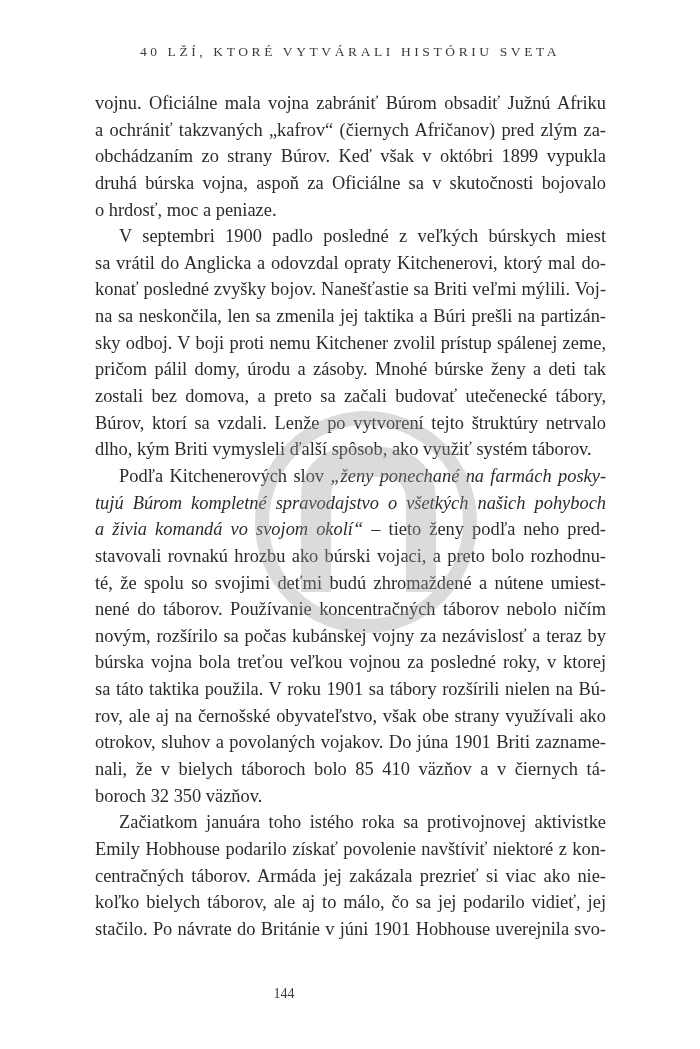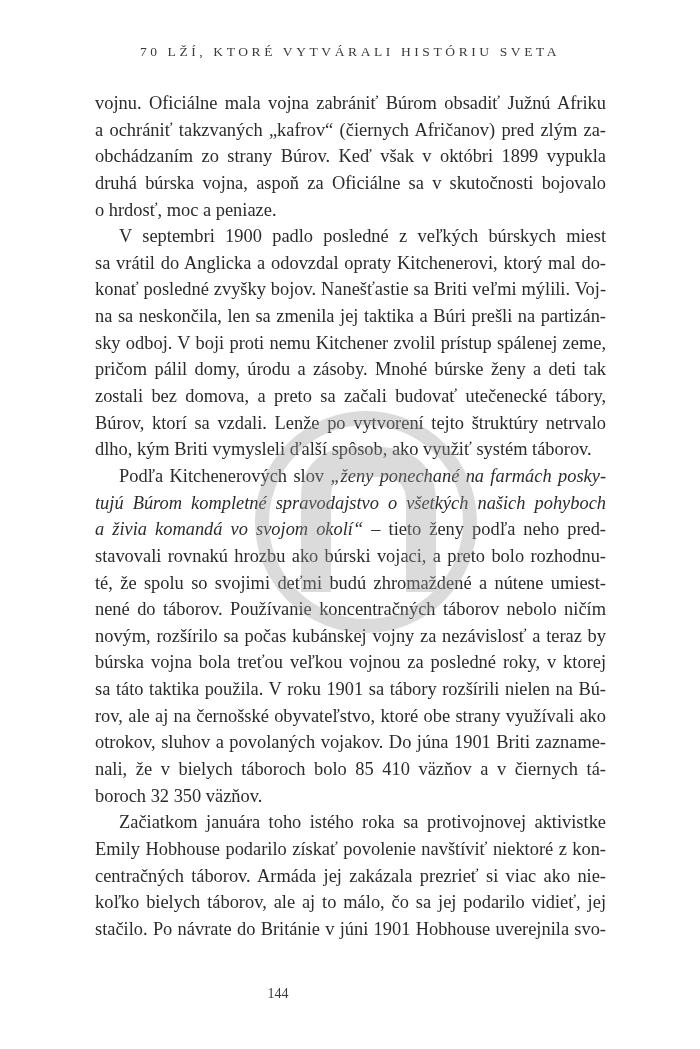--- a/index.html
+++ b/index.html
@@ -18,32 +18,32 @@
       font-size: 18.4px; line-height: 26.65px;
     }
     .line {
       display: block; height: 26.65px; white-space: nowrap;
       text-align: justify; text-align-last: justify;
     }
     .line.last { text-align-last: left; }
     .line.indent { padding-left: 24px; }
     .line em { font-style: italic; }
     .page-number {
-      position: absolute; top: 986px; left: 0; width: 556px;
+      position: absolute; top: 986px; left: 6px; width: 556px;
       text-align: center; font-size: 14px; color: #3a3a3a;
     }
     .watermark {
       position: absolute; left: 246px; top: 402px; width: 240px; height: 240px;
       opacity: 0.35; pointer-events: none;
     }
   </style>
 </head>
 <body>
 
-<div class="running-head">70 LŽÍ, KTORÉ VYTVÁRALI HISTÓRIU SVETA</div>
+<div class="running-head">40 LŽÍ, KTORÉ VYTVÁRALI HISTÓRIU SVETA</div>
 
 <div class="text-block" id="text-block">
     <div>
       <span class="line"><span>vojnu. Oficiálne mala vojna zabrániť Búrom obsadiť Južnú Afriku</span></span>
       <span class="line"><span>a ochrániť takzvaných „kafrov“ (čiernych Afričanov) pred zlým za-</span></span>
       <span class="line"><span>obchádzaním zo strany Búrov. Keď však v októbri 1899 vypukla</span></span>
       <span class="line"><span>druhá búrska vojna, aspoň za Oficiálne sa v skutočnosti bojovalo</span></span>
       <span class="line last"><span>o hrdosť, moc a peniaze.</span></span>
     </div>
     <div>
@@ -60,21 +60,21 @@
     <div>
       <span class="line indent"><span>Podľa Kitchenerových slov </span><em>„ženy ponechané na farmách posky-</em></span>
       <span class="line"><em>tujú Búrom kompletné spravodajstvo o všetkých našich pohyboch</em></span>
       <span class="line"><em>a živia komandá vo svojom okolí“</em><span> – tieto ženy podľa neho pred-</span></span>
       <span class="line"><span>stavovali rovnakú hrozbu ako búrski vojaci, a preto bolo rozhodnu-</span></span>
       <span class="line"><span>té, že spolu so svojimi deťmi budú zhromaždené a nútene umiest-</span></span>
       <span class="line"><span>nené do táborov. Používanie koncentračných táborov nebolo ničím</span></span>
       <span class="line"><span>novým, rozšírilo sa počas kubánskej vojny za nezávislosť a teraz by</span></span>
       <span class="line"><span>búrska vojna bola treťou veľkou vojnou za posledné roky, v ktorej</span></span>
       <span class="line"><span>sa táto taktika použila. V roku 1901 sa tábory rozšírili nielen na Bú-</span></span>
-      <span class="line"><span>rov, ale aj na černošské obyvateľstvo, ktoré obe strany využívali ako</span></span>
+      <span class="line"><span>rov, ale aj na černošské obyvateľstvo, však obe strany využívali ako</span></span>
       <span class="line"><span>otrokov, sluhov a povolaných vojakov. Do júna 1901 Briti zazname-</span></span>
       <span class="line"><span>nali, že v bielych táboroch bolo 85 410 väzňov a v čiernych tá-</span></span>
       <span class="line last"><span>boroch 32 350 väzňov.</span></span>
     </div>
     <div>
       <span class="line indent"><span>Začiatkom januára toho istého roka sa protivojnovej aktivistke</span></span>
       <span class="line"><span>Emily Hobhouse podarilo získať povolenie navštíviť niektoré z kon-</span></span>
       <span class="line"><span>centračných táborov. Armáda jej zakázala prezrieť si viac ako nie-</span></span>
       <span class="line"><span>koľko bielych táborov, ale aj to málo, čo sa jej podarilo vidieť, jej</span></span>
       <span class="line"><span>stačilo. Po návrate do Británie v júni 1901 Hobhouse uverejnila svo-</span></span>

